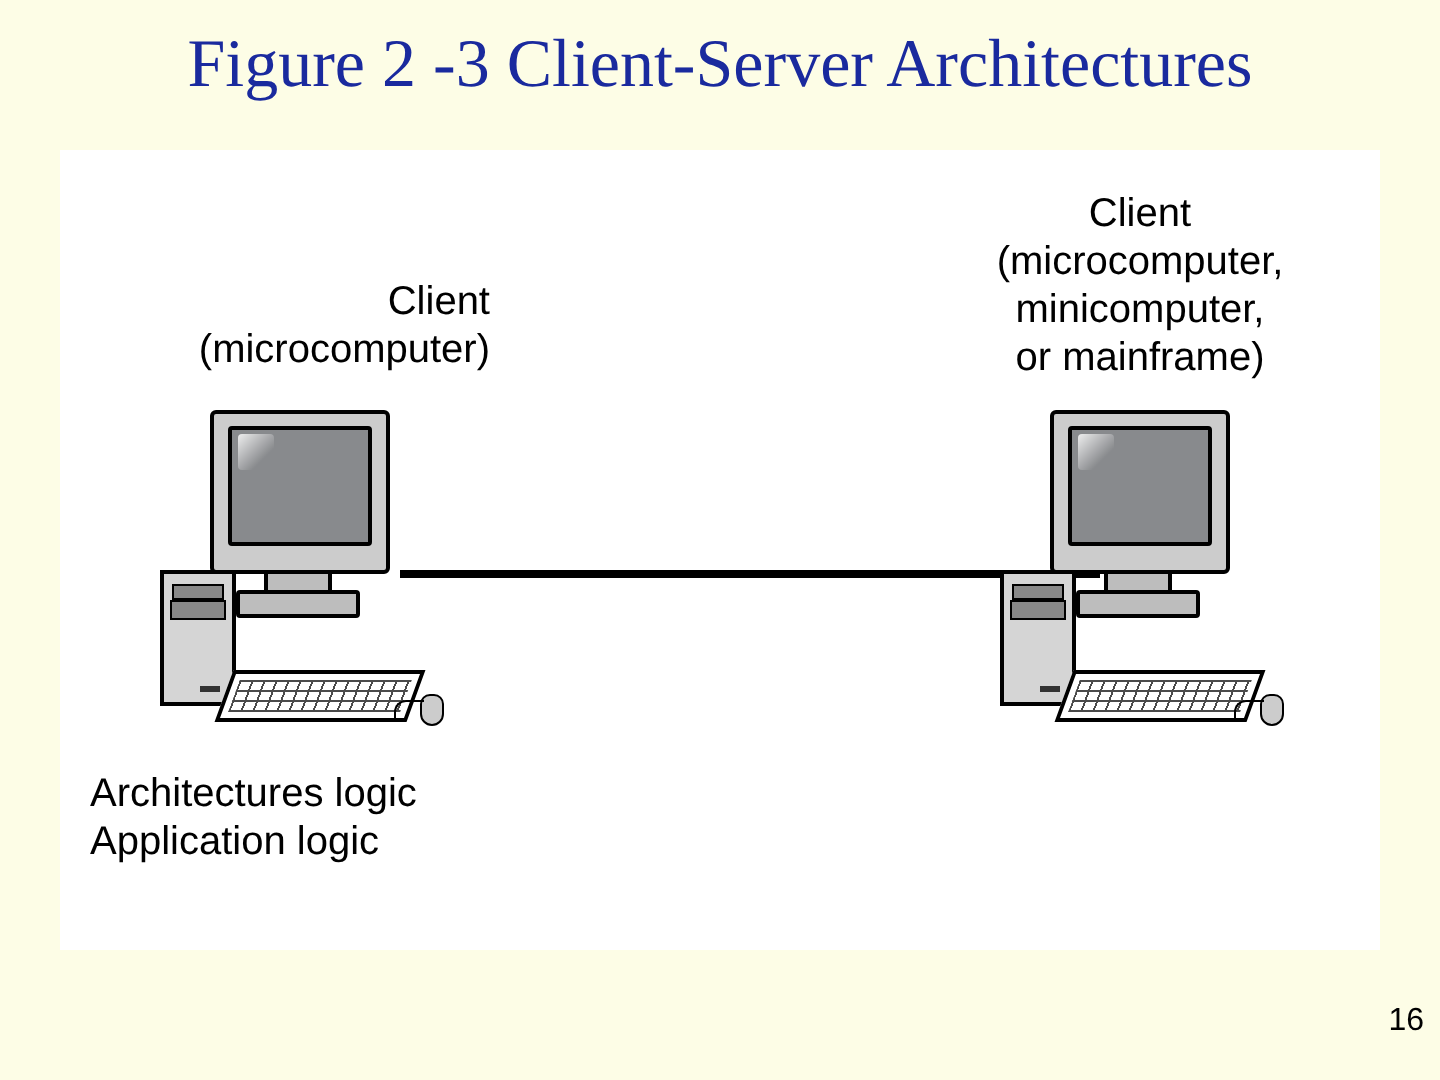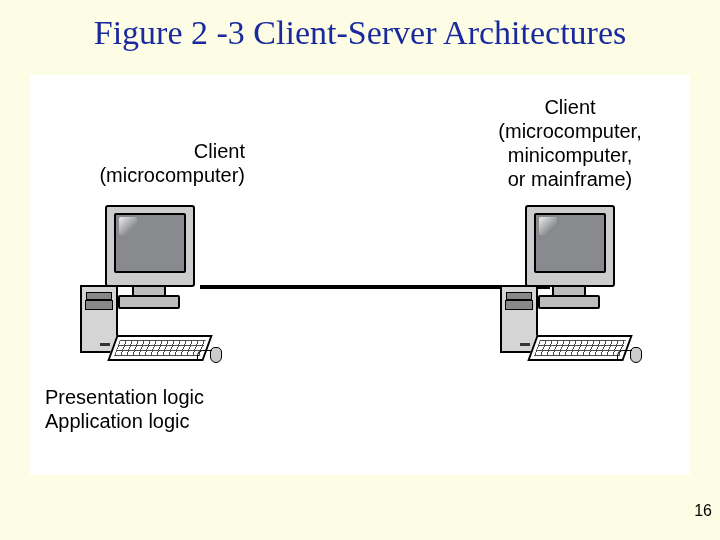--- a/index.html
+++ b/index.html
@@ -222,21 +222,21 @@
 
     <div class="computer right">
       <div class="tower"></div>
       <div class="monitor"></div>
       <div class="monitor-foot"></div>
       <div class="monitor-base"></div>
       <div class="keyboard"></div>
       <div class="mouse"></div>
     </div>
 
-    <div class="caption client-bottom">Presentation logic
+    <div class="caption client-bottom">Architectures logic
 Application logic</div>
 
 
   </div>
 
   <div class="page-num">16</div>
 
 </div>
 
 </body></html>

